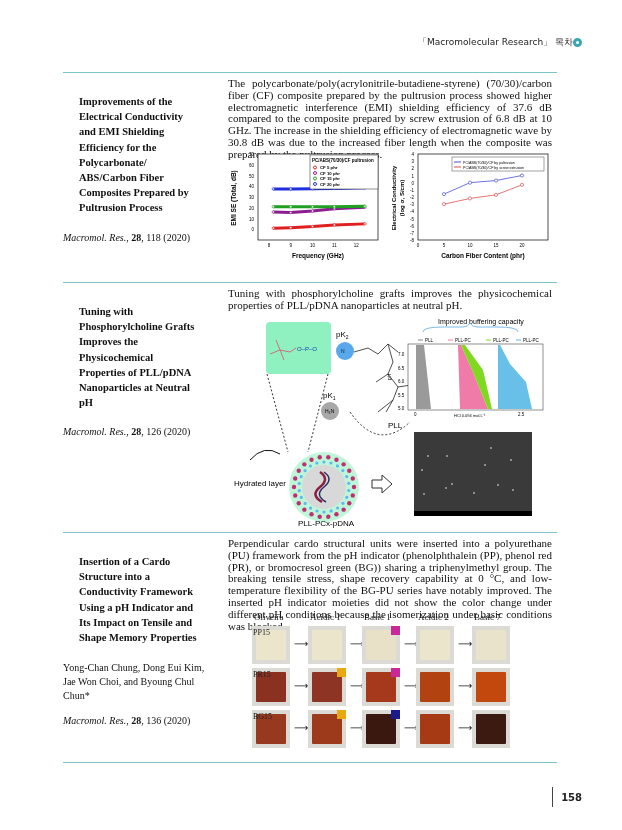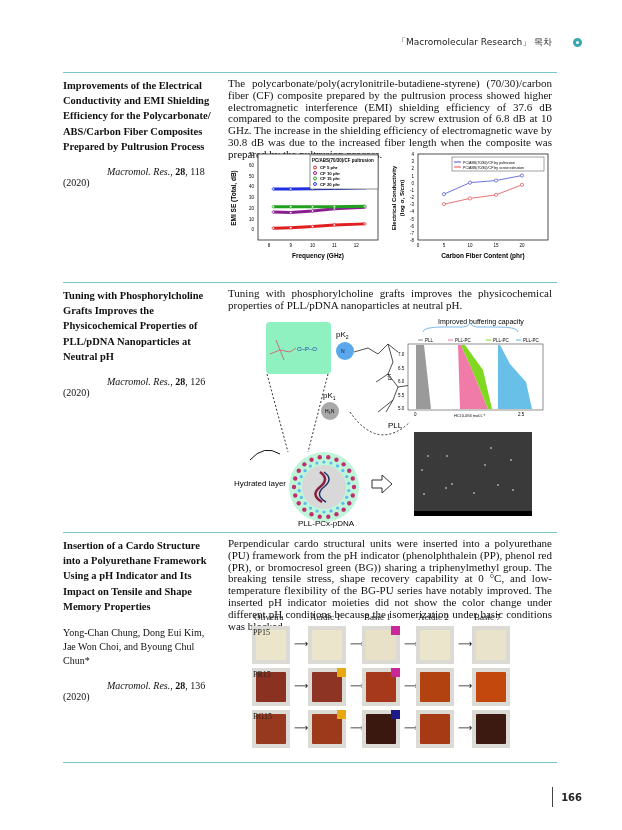--- a/index.html
+++ b/index.html
@@ -1,24 +1,24 @@
 <!DOCTYPE html>
 <html><head>
 <meta charset="utf-8">
 <style>
   html,body{margin:0;padding:0;background:#fff;}
   body{width:622px;height:830px;position:relative;overflow:hidden;font-family:"Liberation Serif",serif;color:#111;}
-  .hdr{position:absolute;top:36px;right:40px;font-family:"DejaVu Sans",sans-serif;font-size:9px;color:#222;display:flex;align-items:center;gap:21px;}
+  .hdr{position:absolute;top:36px;right:40px;font-family:"DejaVu Sans",sans-serif;font-size:9px;color:#222;display:flex;align-items:center;gap:0;}
   .hdr .dot{width:9px;height:9px;border-radius:50%;border:3px solid #3aa7b0;box-sizing:border-box;display:inline-block;}
   .rule{position:absolute;left:63px;width:494px;height:1px;background:#7cc4cc;}
   .left{position:absolute;left:63px;width:150px;}
-  .title{font-weight:bold;font-size:10.5px;line-height:15.2px;margin:0;}
+  .title{font-weight:bold;font-size:10.5px;line-height:15.2px;margin:16px;}
   .auth{font-size:10px;line-height:14px;margin-top:12px;}
   .cite{font-size:10px;margin-top:12px;}
-  .cite i{margin-left:44px;}
+  .cite i{}
   .abs{position:absolute;left:228px;width:324px;font-size:11px;line-height:11.8px;text-align:justify;}
   .fig{position:absolute;}
   svg text{font-family:"Liberation Sans",sans-serif;}
   .foot{position:absolute;top:787px;right:40px;font-family:"DejaVu Sans",sans-serif;font-size:8.5px;color:#222;display:flex;align-items:center;}
   .foot .bar{width:1px;height:20px;background:#444;margin:0 8px;}
   .foot .pg{font-weight:bold;font-size:10px;}
   .swatch{position:absolute;width:34px;height:34px;border-radius:1px;}
   .card{position:absolute;width:38px;height:38px;background:#dcdad4;}
   .arrow{position:absolute;font-size:10px;color:#111;}
 </style>
@@ -261,21 +261,21 @@
       <circle cx="218" cy="176" r="1"></circle>
       <circle cx="246" cy="181" r="1"></circle>
       <circle cx="196" cy="182" r="1"></circle>
       <circle cx="270" cy="173" r="1"></circle>
       <circle cx="285" cy="178" r="1"></circle>
   </g>
 </svg>
 
 <div class="rule" style="top:532px"></div>
 <div class="left" style="top:538px">
-  <p class="title">Insertion of a Cardo Structure into a Polyurethane Framework Using a pH Indicator and Its Impact on Tensile and Shape Memory Properties</p>
+  <p class="title">Insertion of a Cardo Structure into a Conductivity Framework Using a pH Indicator and Its Impact on Tensile and Shape Memory Properties</p>
   <div class="auth">Yong-Chan Chung, Dong Eui Kim, Jae Won Choi, and Byoung Chul Chun*</div>
   <div class="cite"><i>Macromol. Res.</i>, <b>28</b><span>, 136 (2020)</span></div>
 </div>
 <div class="abs" style="top:538px">Perpendicular cardo structural units were inserted into a polyurethane (PU) framework from the pH indicator (phenolphthalein (PP), phenol red (PR), or bromocresol green (BG)) sharing a triphenylmethyl group. The breaking tensile stress, shape recovery capability at 0 °C, and low-temperature flexibility of the BG-PU series have notably improved. The inserted pH indicator moieties did not show the color change under different pH conditions because the isomerization under basic conditions was blocked.</div>
 
 <div class="fig" id="fig3" style="left:250px;top:612px;width:300px;height:140px;">
     <div class="arrow" style="left: 4px; top: 0px; font-size: 9px; font-family: &quot;Liberation Serif&quot;, serif;">Oliveira</div>
     <div class="arrow" style="left: 60px; top: 0px; font-size: 9px; font-family: &quot;Liberation Serif&quot;, serif;">Acidic 1</div>
     <div class="arrow" style="left: 114px; top: 0px; font-size: 9px; font-family: &quot;Liberation Serif&quot;, serif;">Basic 1</div>
     <div class="arrow" style="left: 168px; top: 0px; font-size: 9px; font-family: &quot;Liberation Serif&quot;, serif;">Acidic 2</div>
@@ -344,14 +344,14 @@
     <div class="card" style="left: 222px; top: 98px;">
       <div class="swatch" style="left: 4px; top: 4px; width: 30px; height: 30px; background: rgb(60, 26, 18);"></div>
     </div>
     <div class="arrow" style="left: 3px; top: 100px; font-size: 8px; font-family: &quot;Liberation Serif&quot;, serif; color: rgb(34, 34, 34);">BG15</div>
   </div>
 
 <div class="rule" style="top:762px"></div>
 
 <div class="foot">
   <span class="bar"></span>
-  <span class="pg">166</span>
+  <span class="pg">158</span>
 </div>
 
 </body></html>

